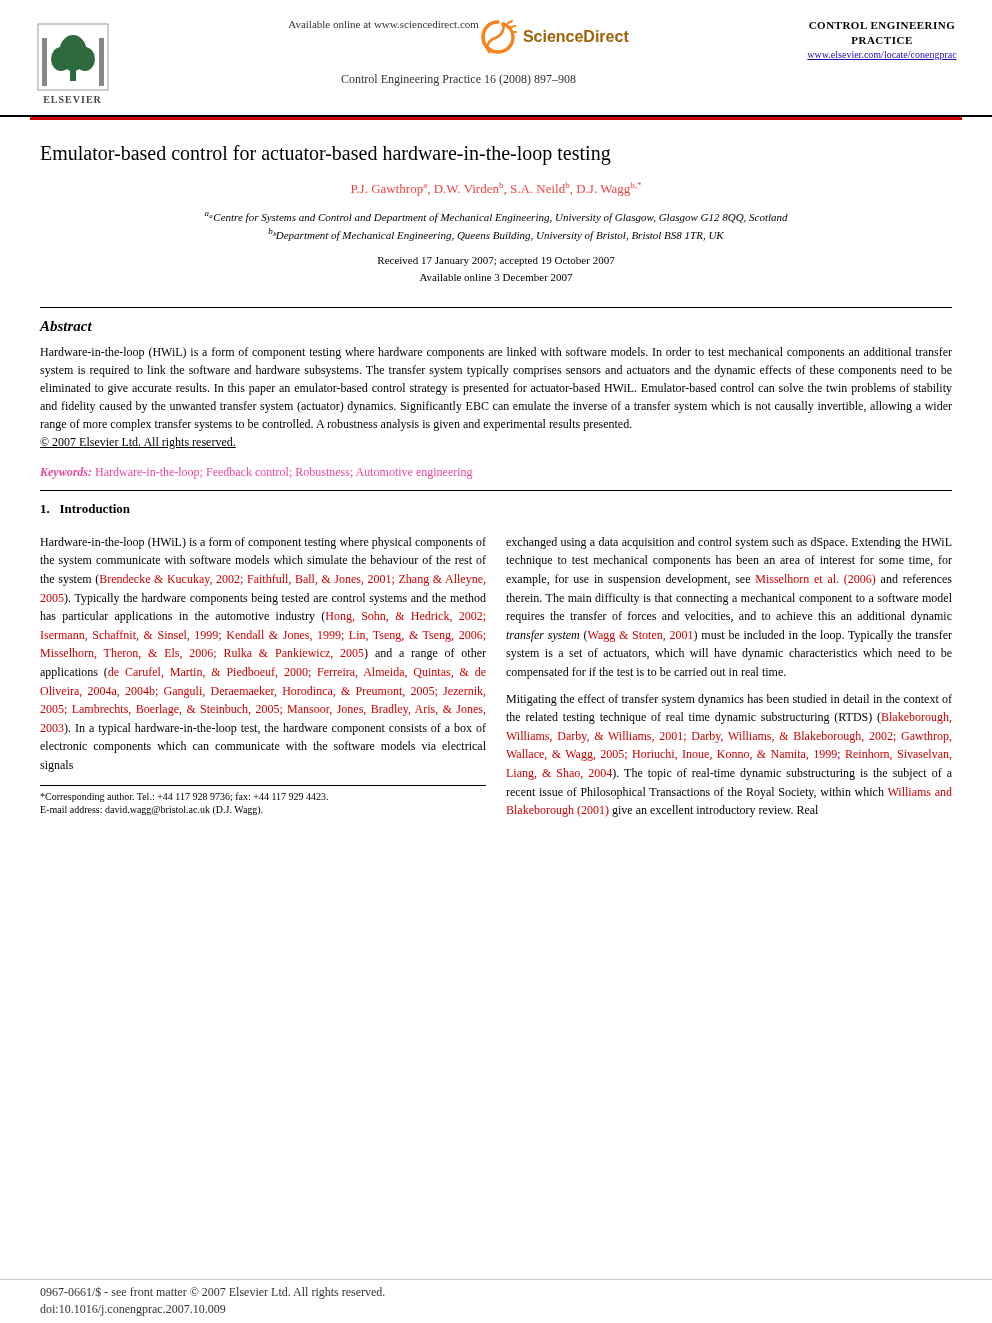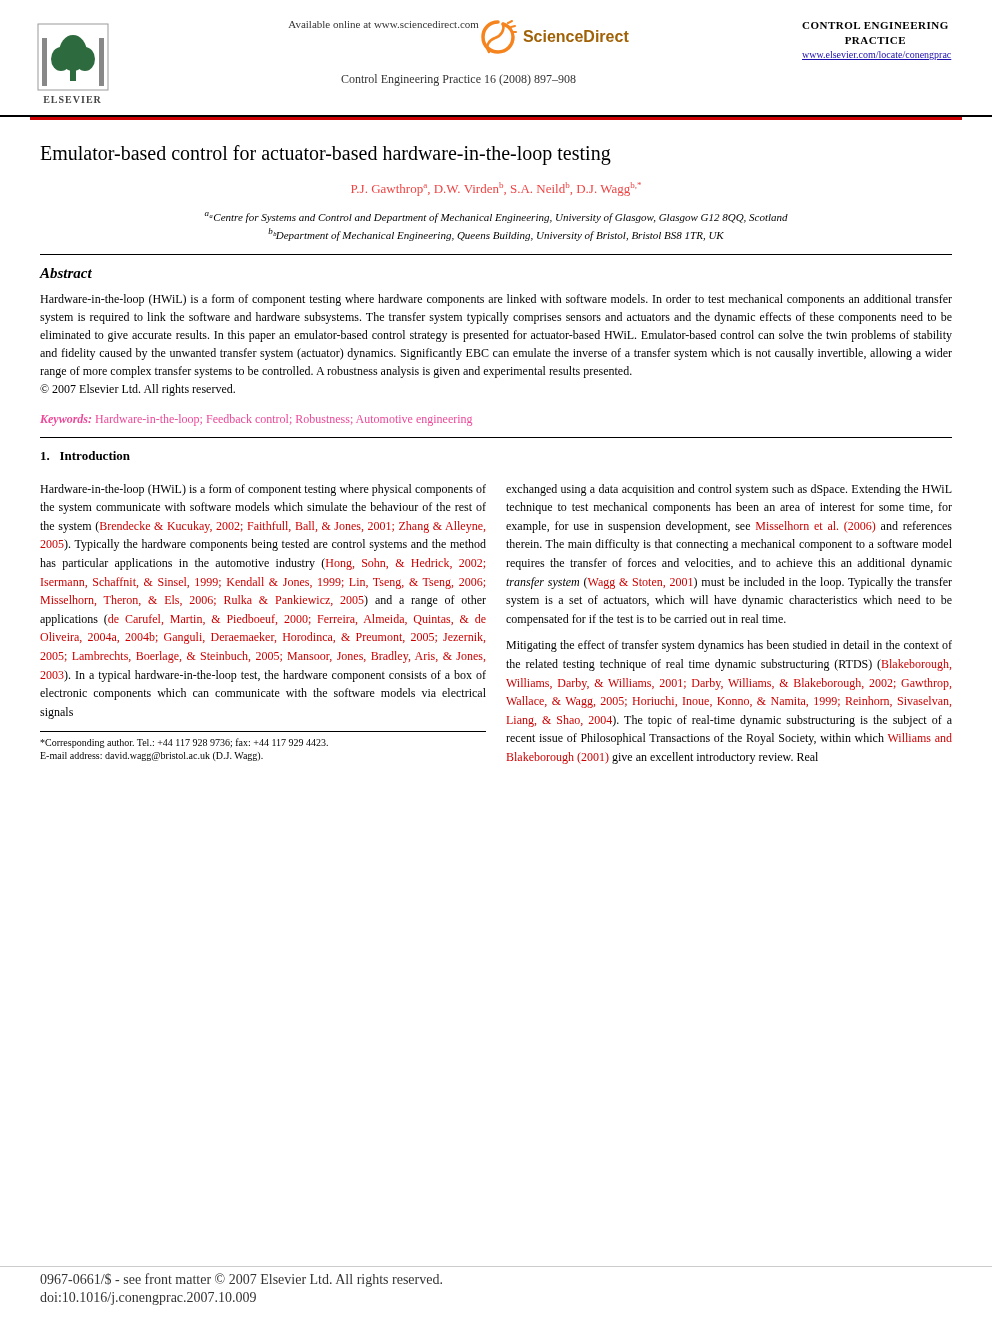--- a/index.html
+++ b/index.html
@@ -89,21 +89,21 @@
       color: #333;
       margin-top: 8px;
       text-align: left;
     }
 
     .header-right {
       width: 160px;
       flex-shrink: 0;
       display: flex;
       flex-direction: column;
-      align-items: flex-start;
+      align-items: center;
     }
 
     .journal-title-box {
       text-align: center;
       font-size: 11px;
       font-weight: bold;
       color: #000;
       letter-spacing: 0.5px;
       border: none;
       text-transform: uppercase;
@@ -190,20 +190,21 @@
     .abstract-text {
       font-size: 12px;
       text-align: justify;
       line-height: 1.5;
       color: #000;
     }
 
     .copyright {
       font-size: 12px;
       margin-top: 6px;
+      text-decoration: underline;
     }
 
     
     .keywords-line {
       font-size: 12px;
       margin-top: 8px;
       color: #ec4899;
     }
 
     .keywords-label {
@@ -267,27 +268,27 @@
       color: #000;
     }
 
     .footnote-line {
       margin-bottom: 2px;
     }
 
     
     .page-footer {
       position: absolute;
-      bottom: 17px;
+      bottom: 6px;
       left: 0;
       right: 0;
       display: flex;
       justify-content: space-between;
       padding: 0 40px;
-      font-size: 14px;
+      font-size: 12px;
       color: #333;
       border-top: 1px solid #ccc;
       padding-top: 5px;
     }
 
     .footer-left {
       display: flex;
       flex-direction: column;
       gap: 2px;
     }
@@ -362,20 +363,24 @@
 
     <div class="affiliations">
       <div class="affiliation-line">
         <sup>a</sup><span>ᵃCentre for Systems and Control and Department of Mechanical Engineering, University of Glasgow, Glasgow G12 8QQ, Scotland</span>
       </div>
       <div class="affiliation-line">
         <sup>b</sup><span>ᵇDepartment of Mechanical Engineering, Queens Building, University of Bristol, Bristol BS8 1TR, UK</span>
       </div>
     </div>
 
+    <div class="dates">
+      <div>Received 17 January 2007; accepted 19 October 2007</div>
+      <div>Available online 3 December 2007</div>
+    </div>
 
     <hr class="section-divider">
 
     <div class="abstract-section">
       <div class="abstract-title">Abstract</div>
       <div class="abstract-text">
         <span>Hardware-in-the-loop (HWiL) is a form of component testing where hardware components are linked with software models. In order to test mechanical components an additional transfer system is required to link the software and hardware subsystems. The transfer system typically comprises sensors and actuators and the dynamic effects of these components need to be eliminated to give accurate results. In this paper an emulator-based control strategy is presented for actuator-based HWiL. Emulator-based control can solve the twin problems of stability and fidelity caused by the unwanted transfer system (actuator) dynamics. Significantly EBC can emulate the inverse of a transfer system which is not causally invertible, allowing a wider range of more complex transfer systems to be controlled. A robustness analysis is given and experimental results presented.</span>
         <br>
         <span class="copyright">© 2007 Elsevier Ltd. All rights reserved.</span>
       </div>

